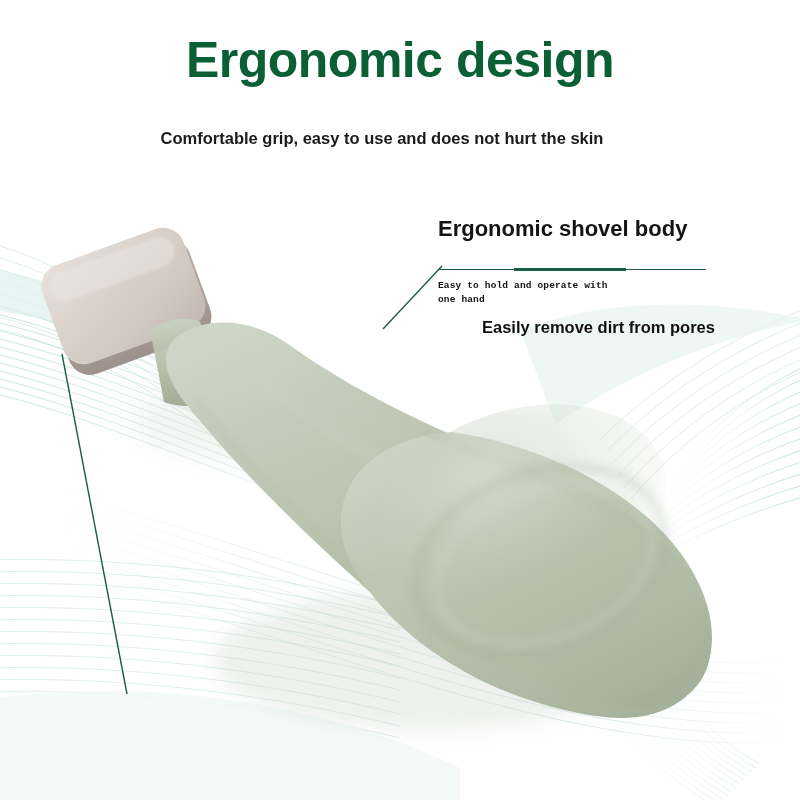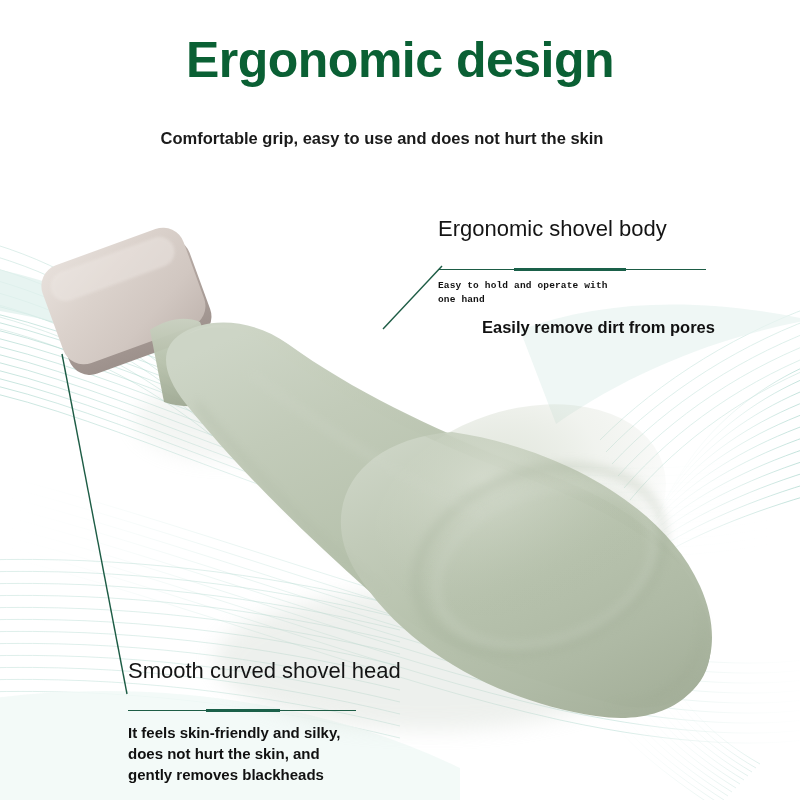--- a/index.html
+++ b/index.html
@@ -39,21 +39,21 @@
     font-size:16.5px;
     font-weight:bold;
     color:#1a1a1a;
     white-space:nowrap;
   }
 
   
   .callout{position:absolute;}
   .callout-heading{
     font-size:22px;
-    font-weight:normal;
+    font-weight:bold;
     color:#141414;
     white-space:nowrap;
     line-height:1.15;
   }
   .rule{
     position:relative;
     height:3px;
     margin:0;
   }
   .rule .thin{
@@ -336,27 +336,15 @@
     <div class="callout" id="callout-body">
       <div class="callout-heading">Ergonomic shovel body</div>
       <div class="rule">
         <div class="thin"></div>
         <div class="thick"></div>
       </div>
       <div class="note-small">Easy to hold and operate with one hand</div>
       <div class="note-bold">Easily remove dirt from pores</div>
     </div>
 
-    <div class="callout" id="callout-head">
-      <div class="callout-heading">Smooth curved shovel head</div>
-      <div class="rule">
-        <div class="thin"></div>
-        <div class="thick"></div>
-      </div>
-      <div class="body-lines" id="head-body-lines">
-          <div>It feels skin-friendly and silky,</div>
-          <div>does not hurt the skin, and</div>
-          <div>gently removes blackheads</div>
-        </div>
-    </div>
 
   </div>
 </div>
 
 </body></html>

